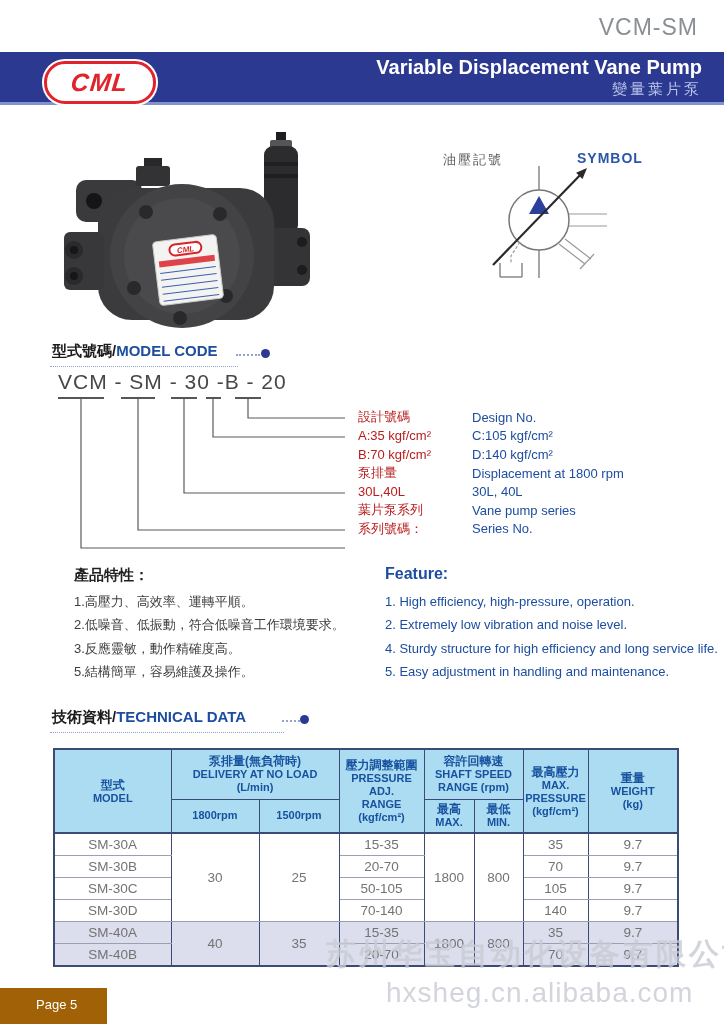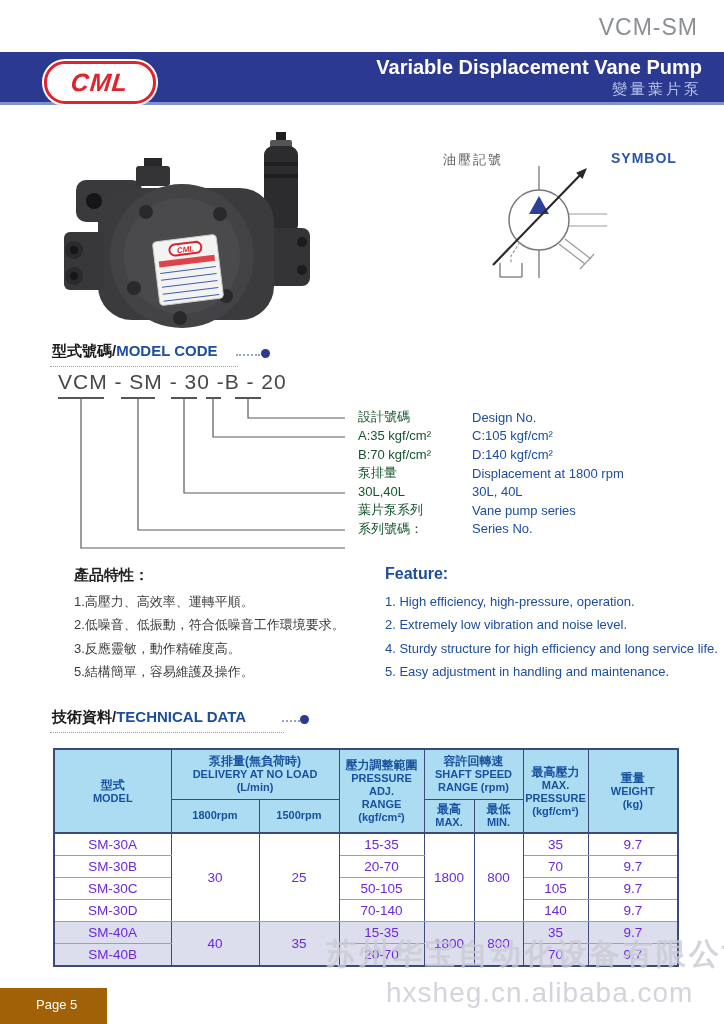--- a/index.html
+++ b/index.html
@@ -11,51 +11,51 @@
   
   #doc-code{right:26px;top:14px;font-size:23px;color:#8a8e95;letter-spacing:1px;}
   #topbar{left:0;top:52px;width:724px;height:50px;background:#2c3991;border-bottom:3px solid #8093cf;}
   #logo{left:44px;top:61px;width:106px;height:37px;background:#ffffff;border:3px solid #e0232c;border-radius:21px;
         box-shadow:0 0 0 2px #ffffff;display:flex;align-items:center;justify-content:center;}
   #logo span{color:#e0232c;font-weight:bold;font-style:italic;font-size:25px;letter-spacing:1px;transform:skewX(-6deg);}
   #title-en{right:22px;top:56px;color:#ffffff;font-weight:bold;font-size:20px;}
   #title-zh{right:22px;top:80px;color:#b9c5ea;font-size:15px;letter-spacing:3px;}
   
   #sym-zh{left:443px;top:151px;font-size:13px;color:#5c5c5c;letter-spacing:2px;}
-  #sym-en{left:611px;top:150px;font-size:14px;font-weight:bold;color:#2b56a8;letter-spacing:1px;}
+  #sym-en{left:577px;top:150px;font-size:14px;font-weight:bold;color:#2b56a8;letter-spacing:1px;}
   
   .sec-head{font-size:15px;font-weight:bold;padding:0 6px 5px 2px;border-bottom:1px dotted #93a3cc;white-space:nowrap;}
   .sec-head .zh{color:#1c1c1c;}
   .sec-head .en{color:#1d4da0;}
   .connector{border-top:2px dotted #93a3cc;height:0;}
   .bullet{width:9px;height:9px;border-radius:50%;background:#2b3990;}
   
   #model-code{left:58px;top:370px;font-size:21px;color:#474747;letter-spacing:1px;font-weight:500;}
   .mc-underline{position:absolute;top:397px;height:0;border-top:2px solid #565656;}
   #legend{left:358px;top:408px;font-size:13px;}
   .legend-row{height:18.6px;display:flex;align-items:center;}
-  .legend-row .zh{width:114px;color:#14532d;}
+  .legend-row .zh{width:114px;color:#b91c1c;}
   .legend-row .en{color:#1d4da0;}
   
   .feat-head-zh{left:74px;top:566px;font-size:15px;font-weight:bold;color:#222;}
   .feat-head-en{left:385px;top:565px;font-size:16px;font-weight:bold;color:#1d4da0;}
   .feat-list{list-style:none;margin:0;padding:0;font-size:13px;}
   .feat-list li{height:23.4px;line-height:23.4px;white-space:nowrap;}
   #features-zh{left:74px;top:590px;color:#3d3d3d;}
   #features-en{left:385px;top:590px;color:#1d4da0;}
   
   #tech-table{left:53px;top:748px;border-collapse:collapse;table-layout:fixed;width:624px;
               border:2px solid #3c4a77;text-align:center;}
   #tech-table thead th{border:1px solid #3c4a77;background:#abdcf2;color:#17519f;font-weight:bold;padding:0;}
   #tech-table thead{border-bottom:2px solid #3c4a77;}
   #tech-table thead .l1{font-size:12px;line-height:14px;}
   #tech-table thead .l2{font-size:11px;line-height:13px;}
   #tech-table tbody td{border-left:1px solid #3c4a77;border-right:1px solid #3c4a77;
                        border-top:1px solid #99a0b0;border-bottom:1px solid #99a0b0;
-                       font-size:13.5px;color:#6d28d9;height:21px;padding:0;background:#ffffff;}
+                       font-size:13.5px;color:#737373;height:21px;padding:0;background:#ffffff;}
   #tech-table tbody tr.alt td{background:#dcdded;}
   #tech-table tbody tr.group-start td{border-top:1px solid #3c4a77;}
   
   #wm-company{left:326px;top:934px;font-size:30px;font-weight:bold;letter-spacing:3px;color:#c9cbd4;opacity:.8;white-space:nowrap;pointer-events:none;z-index:5;}
   #wm-url{left:386px;top:977px;font-size:28px;letter-spacing:1px;color:#ccced6;opacity:.85;white-space:nowrap;pointer-events:none;z-index:5;}
   #page-tab{left:0;top:988px;width:107px;height:36px;background:#a16207;}
   #page-tab span{position:absolute;left:36px;top:0;line-height:34px;color:#ffffff;font-size:13px;}
   svg{display:block;}
 </style>
 </head>

